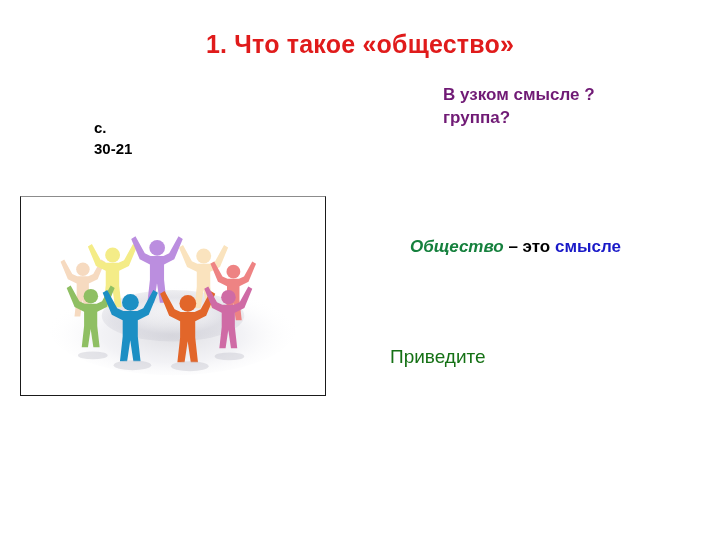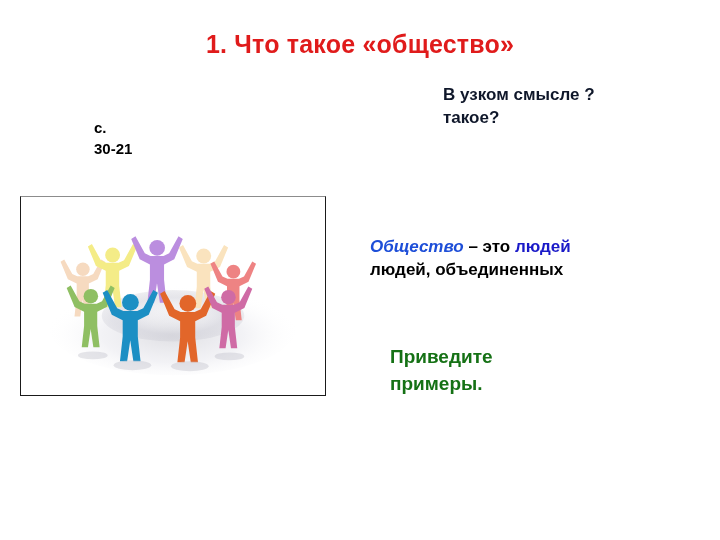--- a/index.html
+++ b/index.html
@@ -50,21 +50,21 @@
   .page-ref div { white-space: nowrap; }
 
   
   .question-block {
     position: absolute;
     left: 443px;
     top: 84px;
     width: 230px;
     font-size: 17px;
     font-weight: bold;
-    color: #0f172a;
+    color: #701a75;
     line-height: 1.33;
   }
   .question-block div { white-space: nowrap; }
 
   
   .photo-frame {
     position: absolute;
     left: 20px;
     top: 196px;
     width: 306px;
@@ -82,58 +82,59 @@
     position: absolute;
     left: 370px;
     top: 236px;
     width: 300px;
     font-size: 17px;
     font-weight: bold;
     color: #000000;
     line-height: 1.34;
   }
   .definition .term {
-    color: #1d4ed8;
+    color: #15803d;
     font-style: italic;
     font-weight: bold;
+    margin-left: 40px;
   }
   .definition .kw {
     color: #1A1AC8;
     font-weight: bold;
   }
   .definition .ln { white-space: nowrap; display: block; }
 
   
   .prompt {
     position: absolute;
     left: 390px;
     top: 344px;
     width: 230px;
     font-size: 19px;
-    font-weight: bold;
+    font-weight: normal;
     color: #157115;
     line-height: 1.42;
   }
   .prompt div { white-space: nowrap; }
 </style>
 </head>
 <body>
 
 <div class="slide">
 
   <div class="title">1. Что такое «общество»</div>
 
   <div class="page-ref">
     <div>с.</div>
     <div>30-21</div>
   </div>
 
   <div class="question-block">
     <div>В узком смысле ?</div>
-    <div>такое?</div>
+    <div>группа?</div>
   </div>
 
   <div class="photo-frame">
     <svg viewBox="0 0 306 200" xmlns="http://www.w3.org/2000/svg">
       <defs>
         <radialGradient id="floorShadow" cx="50%" cy="58%" r="52%">
           <stop offset="0%" stop-color="#d9d9de" stop-opacity="0.85"></stop>
           <stop offset="55%" stop-color="#e8e8ee" stop-opacity="0.55"></stop>
           <stop offset="100%" stop-color="#ffffff" stop-opacity="0"></stop>
         </radialGradient>
@@ -218,22 +219,20 @@
       <g fill="#b9b9c4" opacity="0.35">
         <ellipse cx="72" cy="160" rx="15" ry="4"></ellipse>
         <ellipse cx="112" cy="170" rx="19" ry="5"></ellipse>
         <ellipse cx="170" cy="171" rx="19" ry="5"></ellipse>
         <ellipse cx="210" cy="161" rx="15" ry="4"></ellipse>
       </g>
     </svg>
   </div>
 
   <div class="definition">
-    <span class="ln"><span class="term">Общество</span><span> – это </span><span class="kw">людей</span></span>
-    <span class="ln">людей, объединенных</span>
+    <span class="ln"><span class="term">Общество</span><span> – это </span><span class="kw">смысле</span></span>
   </div>
 
   <div class="prompt">
     <div>Приведите</div>
-    <div>примеры.</div>
   </div>
 
 </div>
 
 </body></html>

